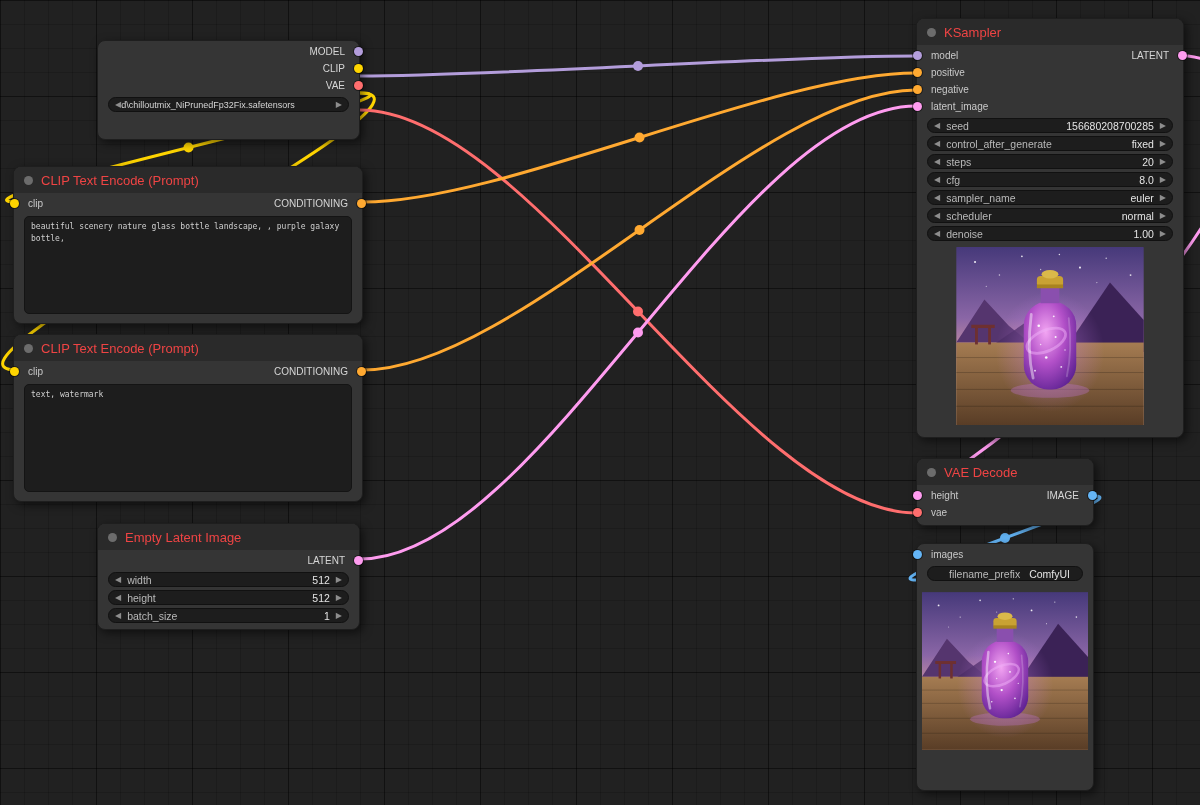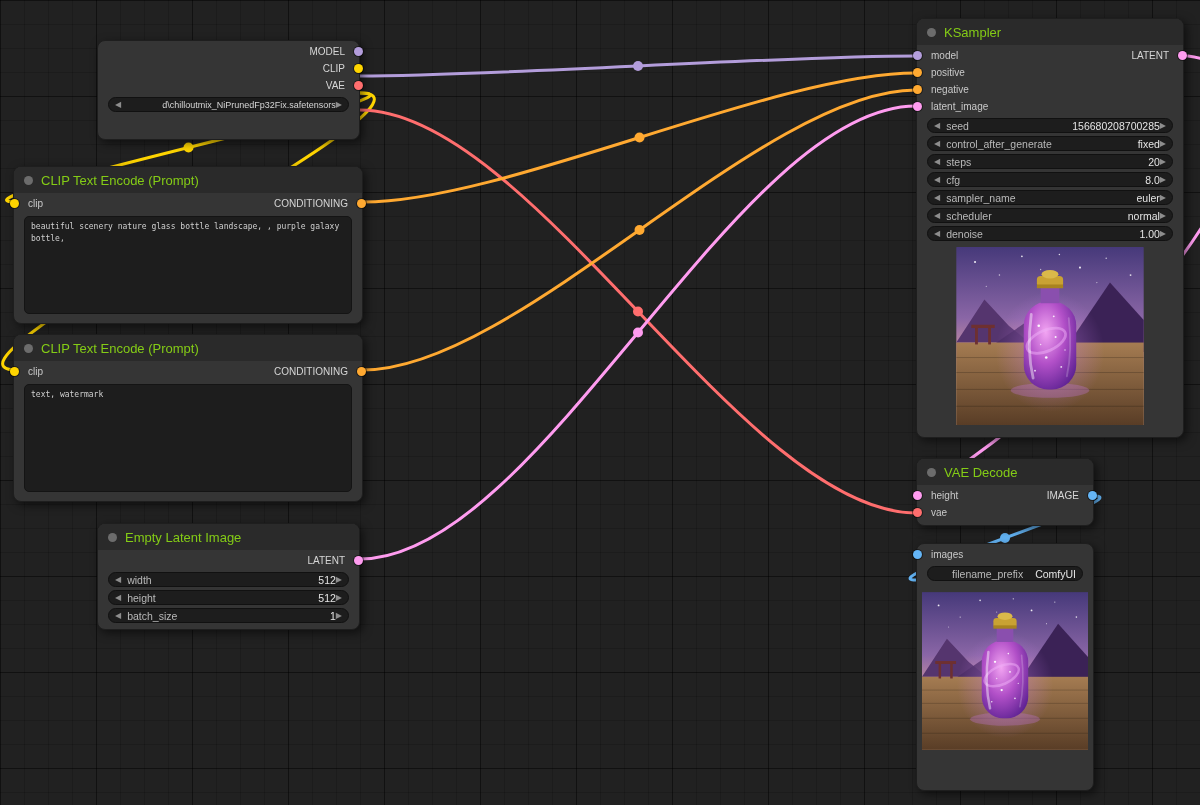--- a/index.html
+++ b/index.html
@@ -12,38 +12,38 @@
       linear-gradient(rgba(0,0,0,.40) 1px,transparent 1px),
       linear-gradient(90deg,rgba(0,0,0,.40) 1px,transparent 1px),
       linear-gradient(rgba(0,0,0,.16) 1px,transparent 1px),
       linear-gradient(90deg,rgba(0,0,0,.16) 1px,transparent 1px);
     background-size:96px 96px,96px 96px,24px 24px,24px 24px;
   }
   #wires{position:absolute;left:0;top:0;width:1200px;height:805px;z-index:1}
   .node{position:absolute;z-index:2;background:#353535;border:1px solid #1e1e1e;
     border-radius:8px;box-shadow:3px 3px 10px rgba(0,0,0,.55);color:#c8c8c8}
   .ntitle{height:26px;display:flex;align-items:center;gap:8px;padding:0 10px;
-    background:#2a2a2a;border-radius:7px 7px 0 0;font-size:13px;color:#84cc16;white-space:nowrap}
+    background:#2a2a2a;border-radius:7px 7px 0 0;font-size:13px;color:#ef4444;white-space:nowrap}
   .tdot{width:9px;height:9px;border-radius:50%;background:#6c6c6c;flex:none}
   .rows{padding-top:2px}
   .row{position:relative;height:17px;display:flex;align-items:center;padding:0 14px;font-size:10px}
   .inlabel{color:#c9c9c9}
   .outlabel{color:#d6d6d6}
   .flexsp{flex:1}
   .outonly{justify-content:flex-end}
   .sdot{position:absolute;top:4px;width:9px;height:9px;border-radius:50%;
     box-shadow:0 0 0 1px rgba(0,0,0,.45)}
   .sdot.l{left:-4px}
   .sdot.r{right:-4px}
   .widget{height:15px;margin:3px 10px 2px;background:#1d1d1d;border:1px solid #111;
     border-radius:8px;display:flex;align-items:center;font-size:10.5px;color:#b5b5b5;padding:0 6px}
   .warr{color:#8d8d8d;font-size:8px;line-height:1;flex:none}
   .wlabel{flex:1;margin-left:6px;overflow:hidden;white-space:nowrap;color:#b9b9b9}
-  .wvalue{color:#e4e4e4;white-space:nowrap}
-  .wcenter{flex:1;text-align:right;color:#d5d5d5;overflow:hidden;white-space:nowrap;font-size:9px}
+  .wvalue{margin-right:6px;color:#e4e4e4;white-space:nowrap}
+  .wcenter{flex:1;text-align:left;color:#d5d5d5;overflow:hidden;white-space:nowrap;font-size:9px}
   .ta{margin:4px 10px;background:#1d1d1d;border:1px solid #141414;border-radius:5px;
     padding:4px 6px;font-family:"DejaVu Sans Mono",monospace;font-size:8px;
     color:#cfcfcf;line-height:1.5;overflow:hidden}
   .preview{display:block;margin:6px auto 0;border-radius:2px}
 </style>
 </head>
 <body>
 
 <div id="canvas">
 

